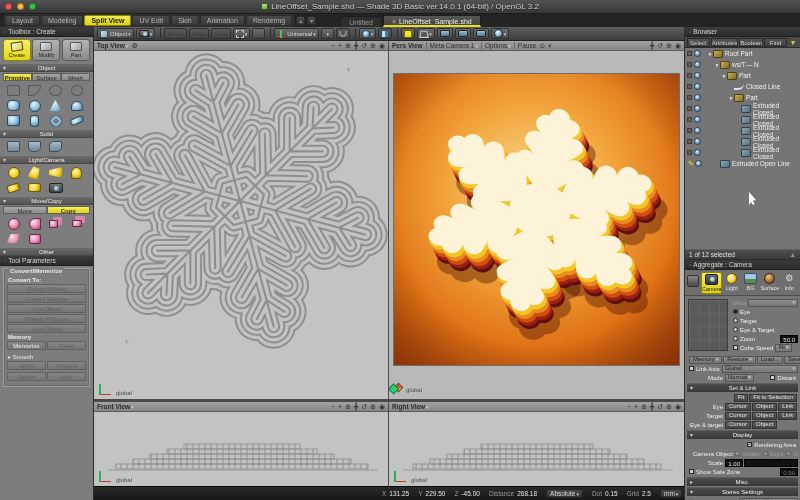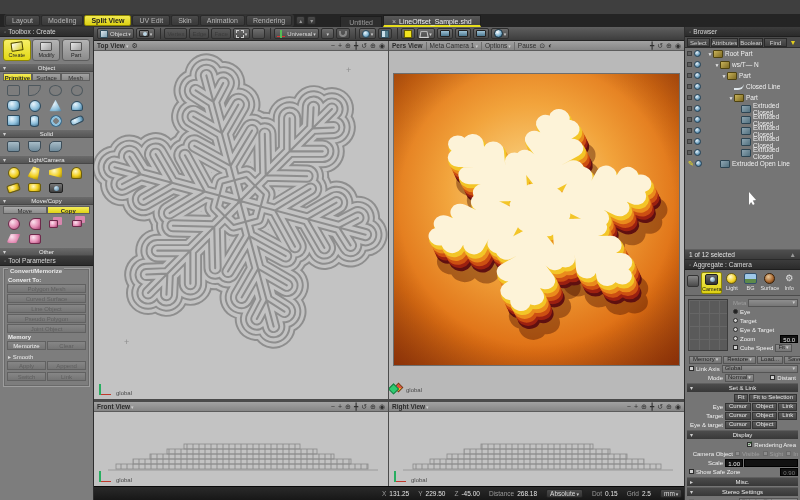--- a/index.html
+++ b/index.html
@@ -196,20 +196,26 @@
           <use href="#arm" transform="rotate(60)"></use>
           <use href="#arm" transform="rotate(120)"></use>
         <use href="#arm" transform="rotate(180)"></use>
           <use href="#arm" transform="rotate(240)"></use>
           <use href="#arm" transform="rotate(300)"></use>
         <path d="M19 0L9.5 -16.5L-9.5 -16.5L-19 0L-9.5 16.5L9.5 16.5Z" fill="none"></path>
       </g>
     </defs>
   </svg>
 
+  <div class="titlebar">
+    <span class="tl r"></span>
+    <span class="tl y"></span>
+    <span class="tl g"></span>
+    <div class="win-title"><span class="doc-ic"></span><span>LineOffset_Sample.shd — Shade 3D Basic ver.14.0.1 (64-bit) / OpenGL 3.2</span></div>
+  </div>
 
   <div class="tabrow">
     <div class="ws-tabs">
         <div class="ws-tab">Layout</div>
         <div class="ws-tab">Modeling</div>
         <div class="ws-tab active">Split View</div>
         <div class="ws-tab">UV Edit</div>
         <div class="ws-tab">Skin</div>
         <div class="ws-tab">Animation</div>
         <div class="ws-tab">Rendering</div>

